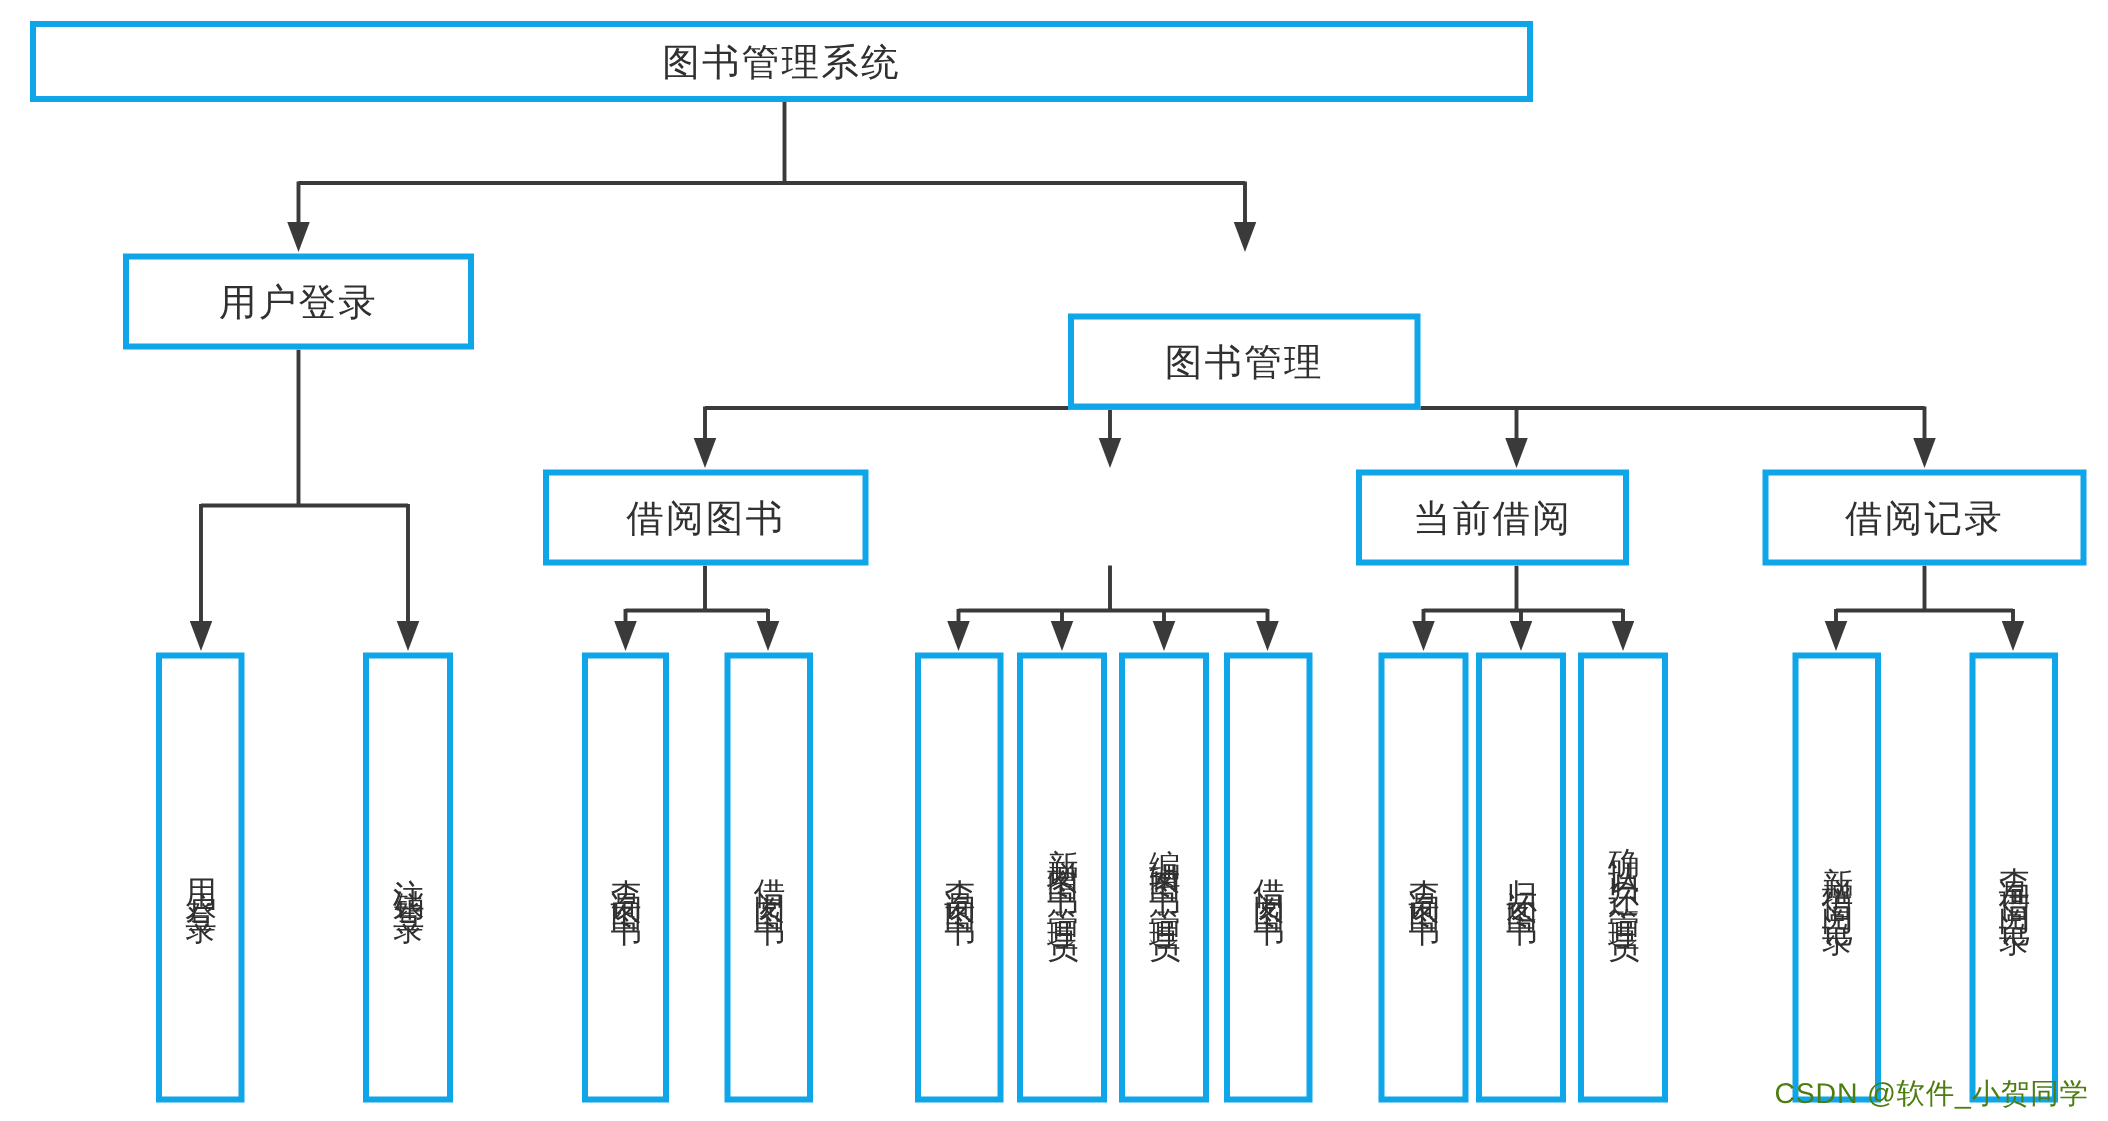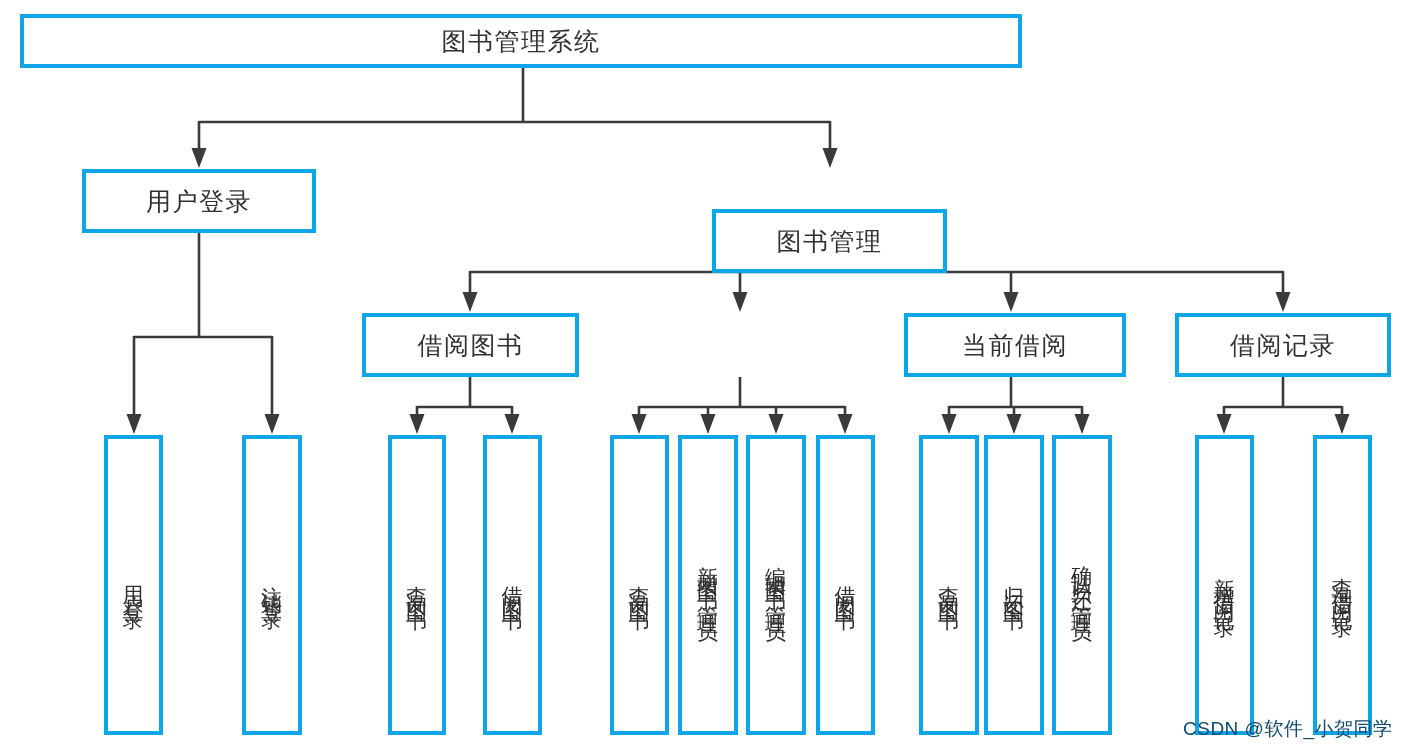--- a/index.html
+++ b/index.html
@@ -46,21 +46,21 @@
     top: 435px;
     height: 300px;
   }
   .watermark {
     position: absolute;
     left: 1183px;
     top: 716px;
     width: 218px;
     font-size: 19px;
     letter-spacing: 0.5px;
-    color: #0c4a6e;
+    color: #4d7c0f;
     white-space: nowrap;
     z-index: 5;
   }
 </style>
 </head>
 <body>
 
 <div class="canvas">
 
   <svg class="connectors" width="1405" height="747" viewBox="0 0 1405 747">
@@ -102,21 +102,21 @@
       <polygon points="1334.5,414 1349.5,414 1342,434"></polygon>
     </g>
   </svg>
 
   <div class="box h" style="left:20px; top:14px; width:1002px; height:54px;">图书管理系统</div>
 
   <div class="box h" style="left:82px; top:169px; width:234px; height:64px;">用户登录</div>
   <div class="box h" style="left:712px; top:169px; width:235px; height:64px;margin-top:40px;">图书管理</div>
 
   <div class="box h" style="left:362px; top:313px; width:217px; height:64px;">借阅图书</div>
-  <div class="box h" style="left:904px; top:313px; width:222px; height:64px;">当前借阅</div>
+  <div class="box h" style="left:904px; top:313px; width:182px; height:64px;">当前借阅</div>
   <div class="box h" style="left:1175px; top:313px; width:216px; height:64px;">借阅记录</div>
 
   <div class="box v" style="left:104px; width:59px;">用户登录</div>
   <div class="box v" style="left:242px; width:60px;">注销登录</div>
 
   <div class="box v" style="left:388px; width:58px;">查询图书</div>
   <div class="box v" style="left:483px; width:59px;">借阅图书</div>
 
   <div class="box v" style="left:610px; width:59px;">查询图书</div>
   <div class="box v" style="left:678px; width:60px;">新增图书（管理员）</div>

